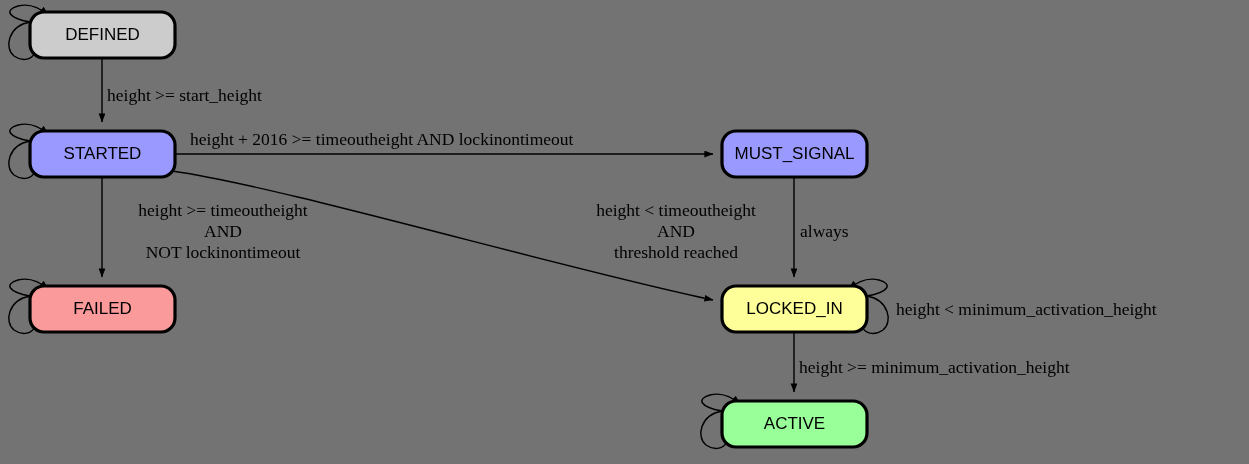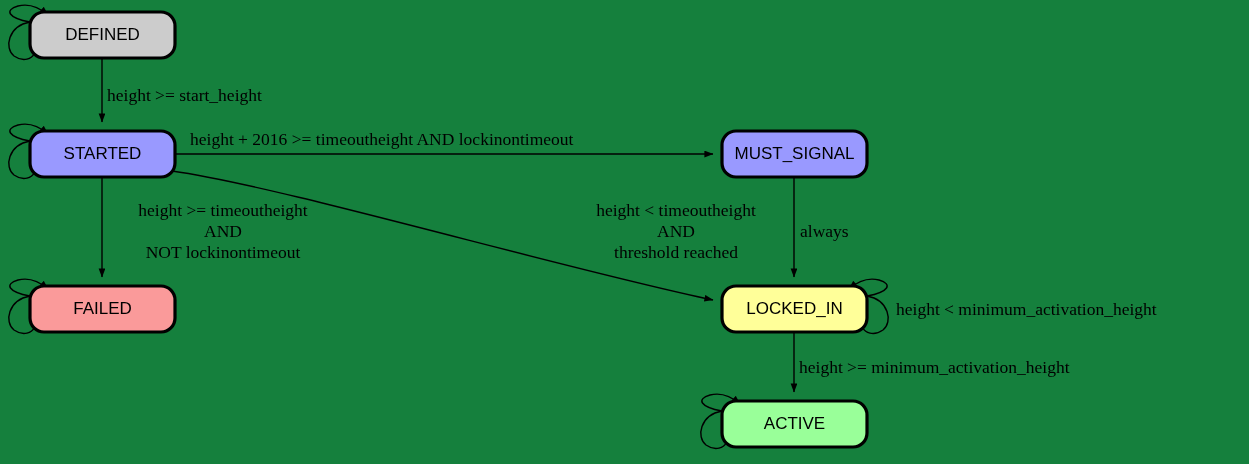--- a/index.html
+++ b/index.html
@@ -7,21 +7,21 @@
     padding: 0;
     background: #ffffff;
   }
   body {
     font-family: "Liberation Sans", sans-serif;
   }
   #diagram-root {
     position: relative;
     width: 1249px;
     height: 464px;
-    background: #15803d;
+    background: #737373;
     overflow: hidden;
   }
   svg#graph {
     position: absolute;
     top: 0;
     left: 0;
     width: 1249px;
     height: 464px;
   }
   .state-label {

